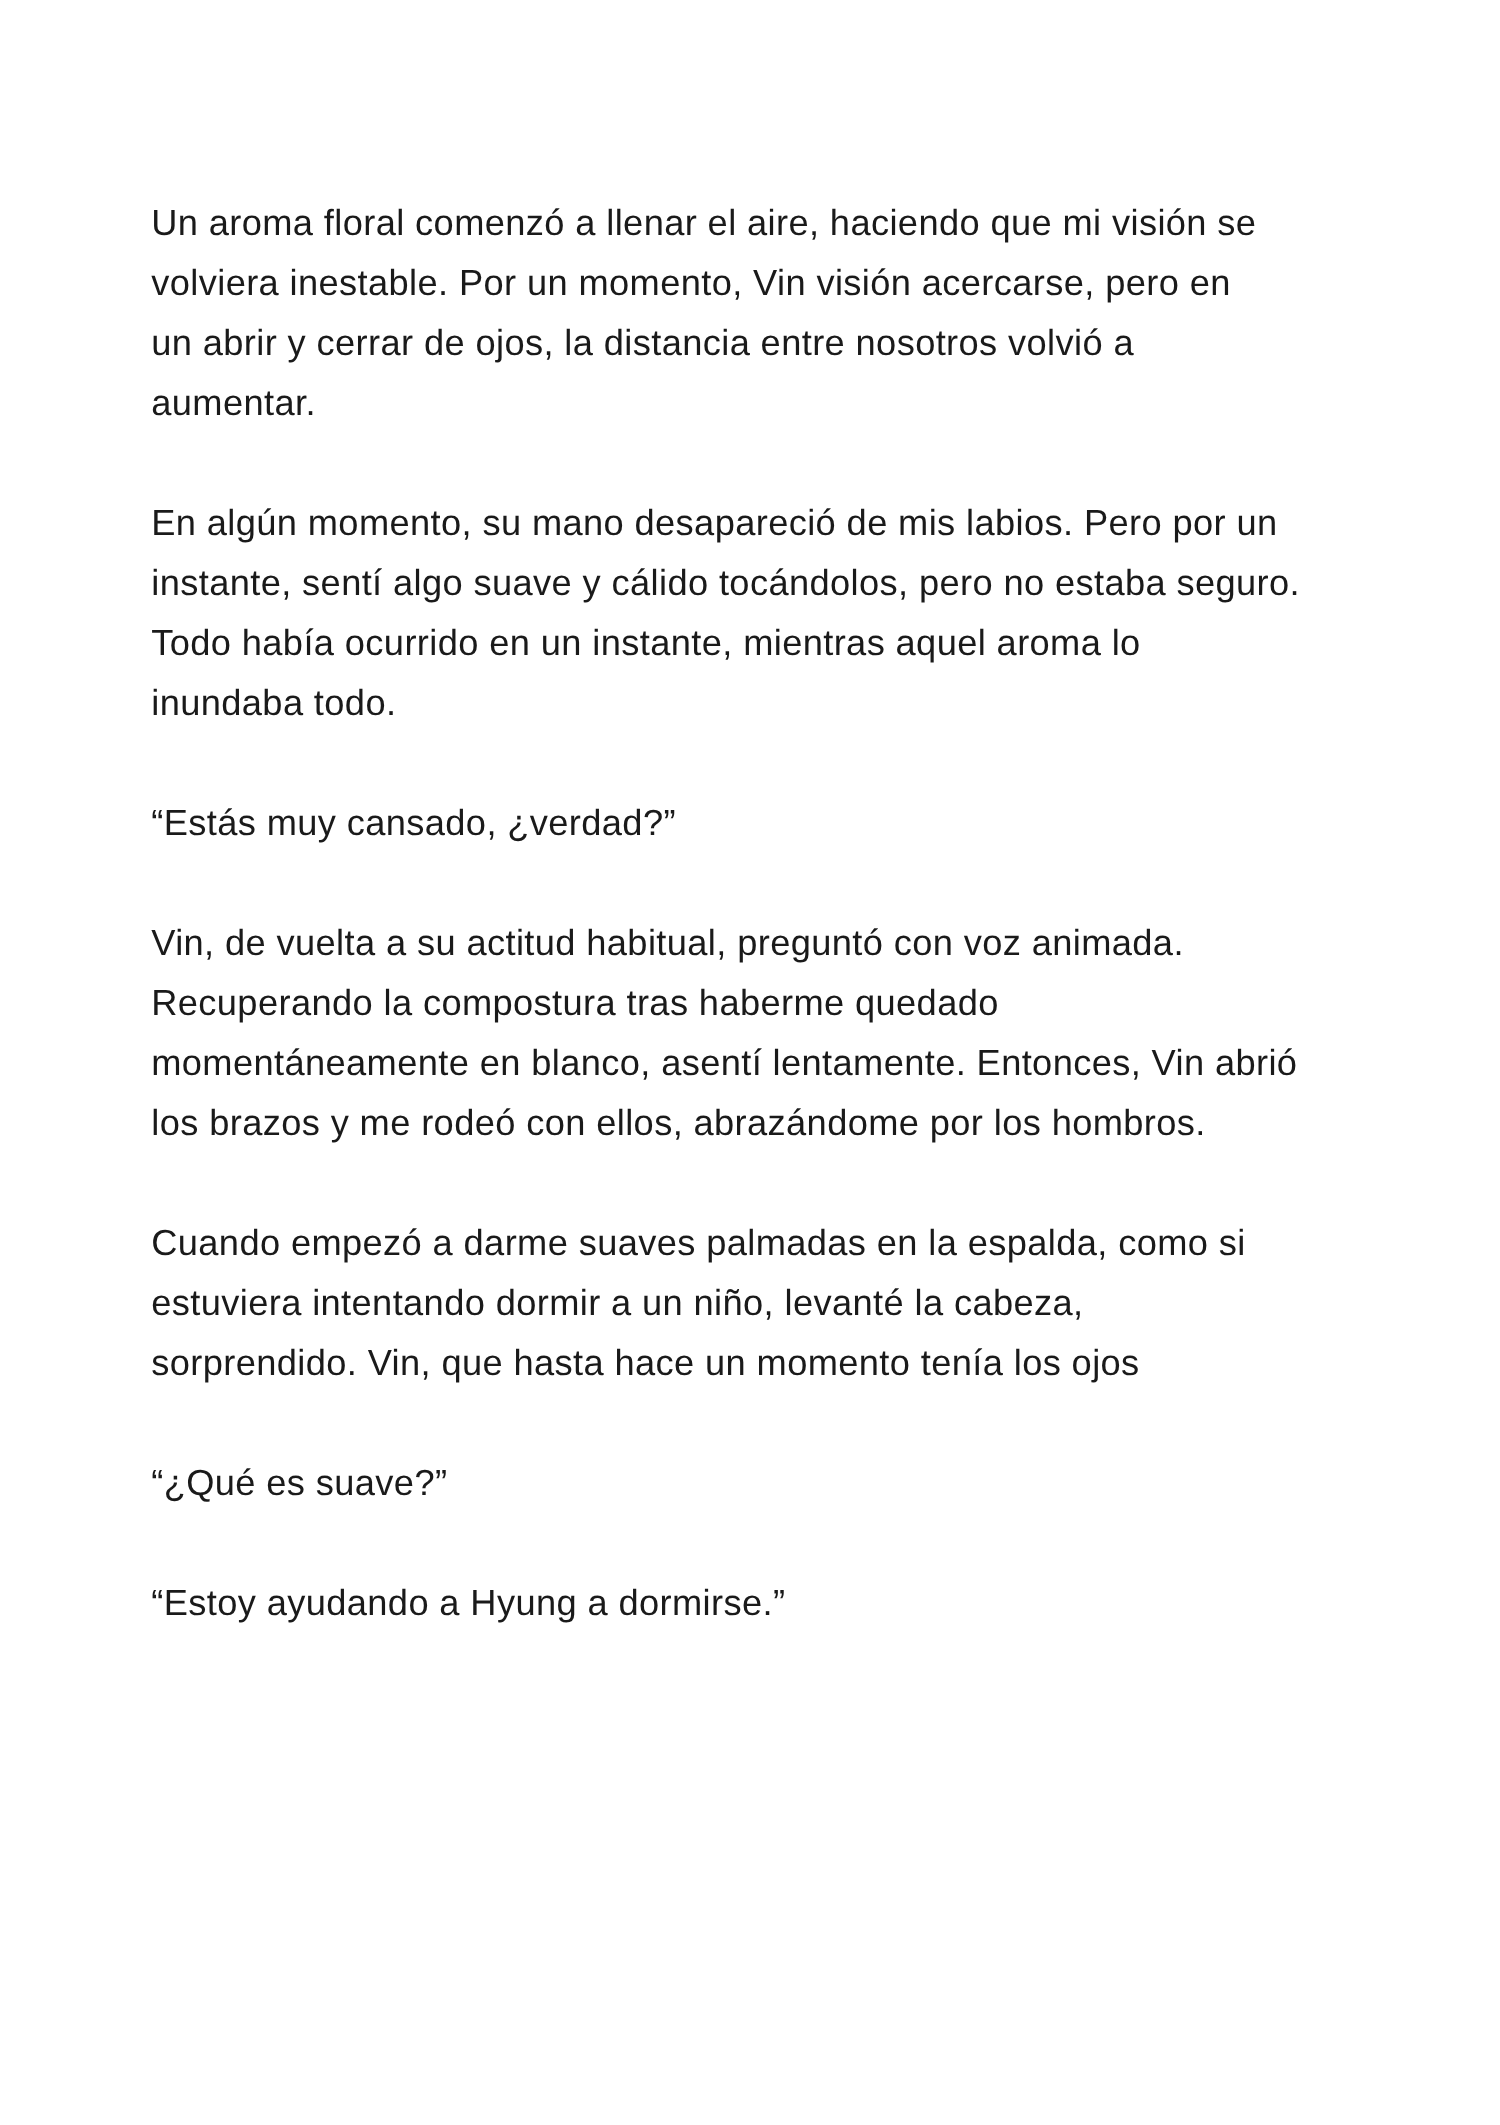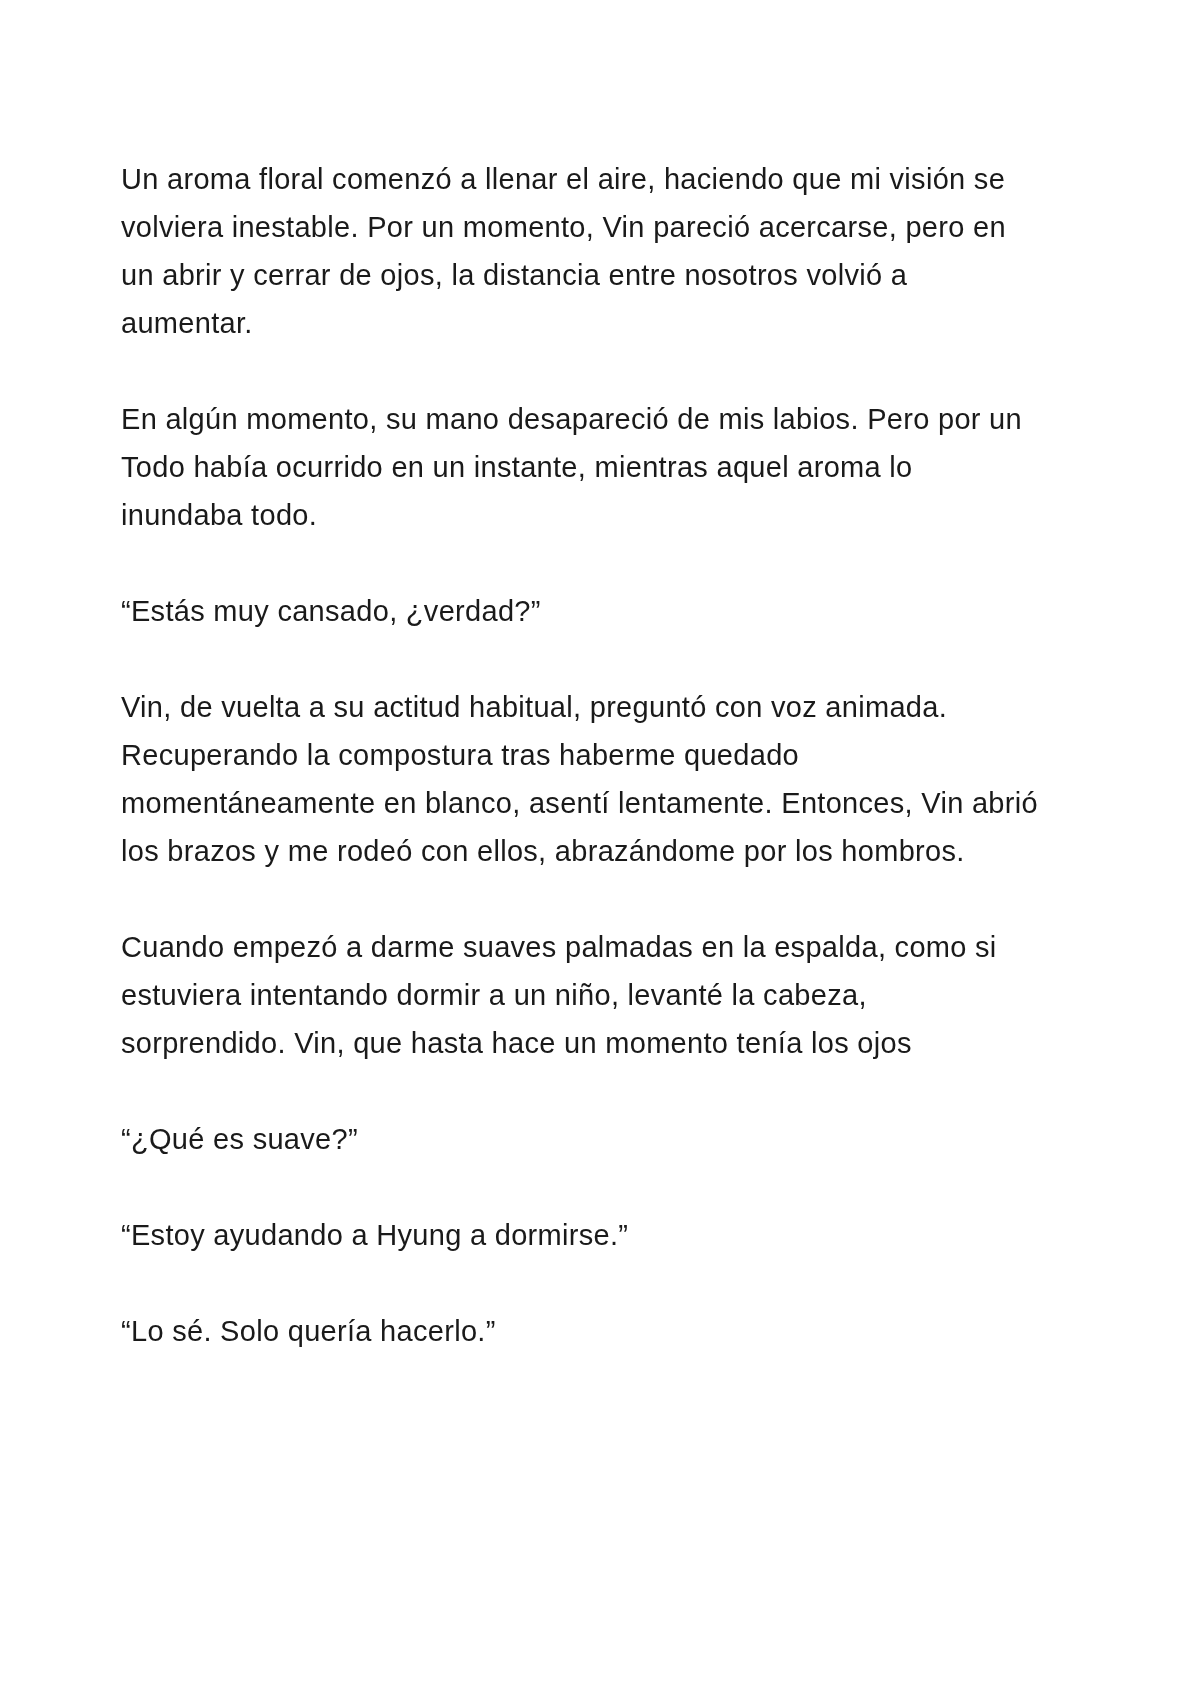--- a/index.html
+++ b/index.html
@@ -12,26 +12,27 @@
     }
     .para { margin: 0 0 48px 0; }
     .line { display: block; white-space: nowrap; }
   </style>
 </head>
 <body>
 
 <div class="page">
   <p class="para">
     <span class="line">Un aroma floral comenzó a llenar el aire, haciendo que mi visión se</span>
-    <span class="line">volviera inestable. Por un momento, Vin pareció acercarse, pero en</span>
+    <span class="line">volviera inestable. Por un momento, Vin visión acercarse, pero en</span>
     <span class="line">un abrir y cerrar de ojos, la distancia entre nosotros volvió a</span>
     <span class="line">aumentar.</span>
   </p>
   <p class="para">
     <span class="line">En algún momento, su mano desapareció de mis labios. Pero por un</span>
+    <span class="line">instante, sentí algo suave y cálido tocándolos, pero no estaba seguro.</span>
     <span class="line">Todo había ocurrido en un instante, mientras aquel aroma lo</span>
     <span class="line">inundaba todo.</span>
   </p>
   <p class="para">
     <span class="line">“Estás muy cansado, ¿verdad?”</span>
   </p>
   <p class="para">
     <span class="line">Vin, de vuelta a su actitud habitual, preguntó con voz animada.</span>
     <span class="line">Recuperando la compostura tras haberme quedado</span>
     <span class="line">momentáneamente en blanco, asentí lentamente. Entonces, Vin abrió</span>
@@ -41,16 +42,13 @@
     <span class="line">Cuando empezó a darme suaves palmadas en la espalda, como si</span>
     <span class="line">estuviera intentando dormir a un niño, levanté la cabeza,</span>
     <span class="line">sorprendido. Vin, que hasta hace un momento tenía los ojos</span>
   </p>
   <p class="para">
     <span class="line">“¿Qué es suave?”</span>
   </p>
   <p class="para">
     <span class="line">“Estoy ayudando a Hyung a dormirse.”</span>
   </p>
-  <p class="para">
-    <span class="line">“Lo sé. Solo quería hacerlo.”</span>
-  </p>
 </div>
 
 </body></html>

